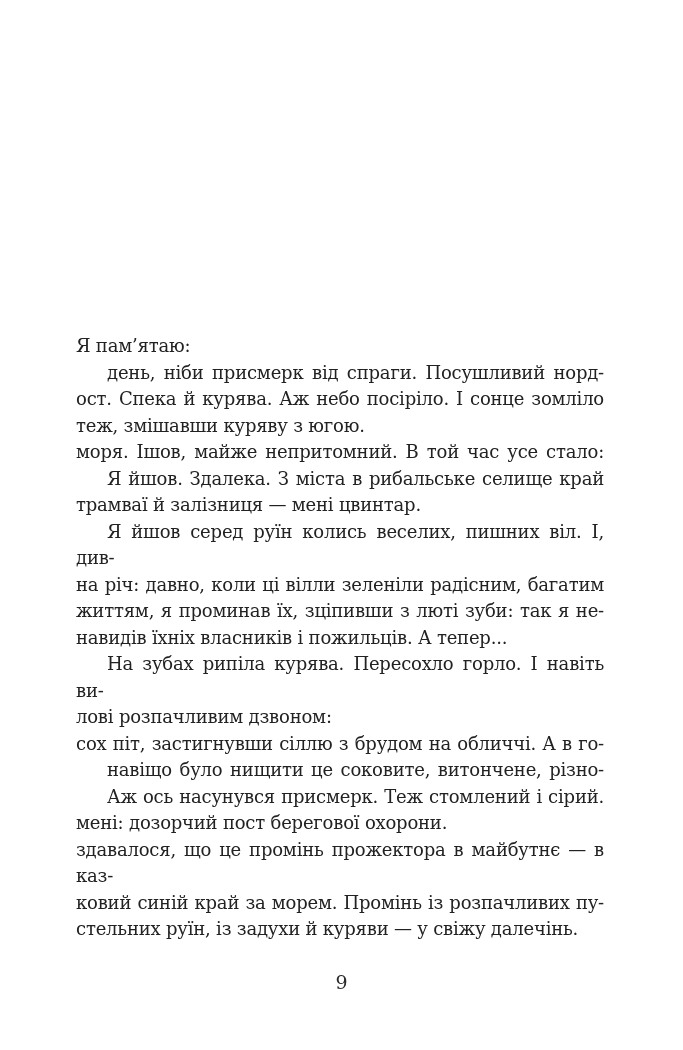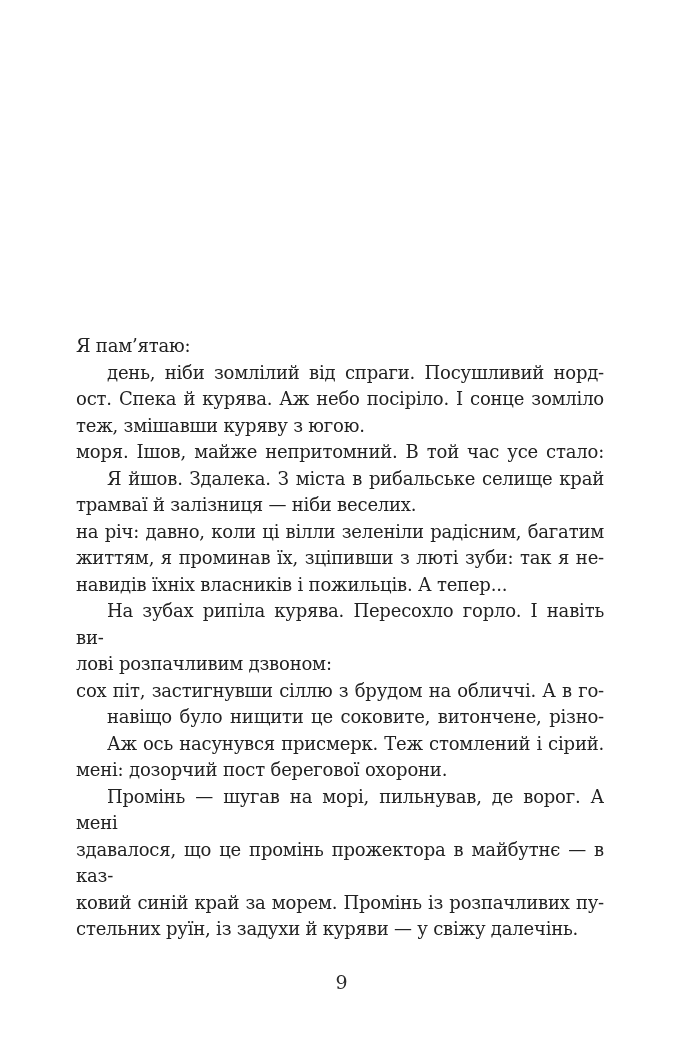--- a/index.html
+++ b/index.html
@@ -47,36 +47,36 @@
     color: #2a2a2a;
   }
 </style>
 </head>
 <body>
 
 <div class="page">
 
   <div class="text-block">
     <div class="ln">Я пам’ятаю:</div>
-    <div class="ln jz ind">день, ніби зомлілий від спраги. Посушливий норд-</div>
+    <div class="ln jz ind">день, ніби присмерк від спраги. Посушливий норд-</div>
     <div class="ln jz">ост. Спека й курява. Аж небо посіріло. І сонце зомліло</div>
     <div class="ln">теж, змішавши куряву з югою.</div>
     <div class="ln jz">моря. Ішов, майже непритомний. В той час усе стало:</div>
     <div class="ln jz ind">Я йшов. Здалека. З міста в рибальське селище край</div>
-    <div class="ln">трамваї й залізниця — ніби веселих.</div>
+    <div class="ln">трамваї й залізниця — мені цвинтар.</div>
+    <div class="ln jz ind">Я йшов серед руїн колись веселих, пишних віл. І, див-</div>
     <div class="ln jz">на річ: давно, коли ці вілли зеленіли радісним, багатим</div>
     <div class="ln jz">життям, я проминав їх, зціпивши з люті зуби: так я не-</div>
     <div class="ln">навидів їхніх власників і пожильців. А тепер...</div>
     <div class="ln jz ind">На зубах рипіла курява. Пересохло горло. І навіть ви-</div>
     <div class="ln">лові розпачливим дзвоном:</div>
     <div class="ln jz">сох піт, застигнувши сіллю з брудом на обличчі. А в го-</div>
     <div class="ln jz ind">навіщо було нищити це соковите, витончене, різно-</div>
     <div class="ln jz ind">Аж ось насунувся присмерк. Теж стомлений і сірий.</div>
     <div class="ln">мені: дозорчий пост берегової охорони.</div>
-    <div class="ln jz ind">Промінь — шугав на морі, пильнував, де ворог. А мені</div>
     <div class="ln jz">здавалося, що це промінь прожектора в майбутнє — в каз-</div>
     <div class="ln jz">ковий синій край за морем. Промінь із розпачливих пу-</div>
     <div class="ln">стельних руїн, із задухи й куряви — у свіжу далечінь.</div>
   </div>
 
   <div class="page-number">9</div>
 
 </div>
 
 </body></html>

